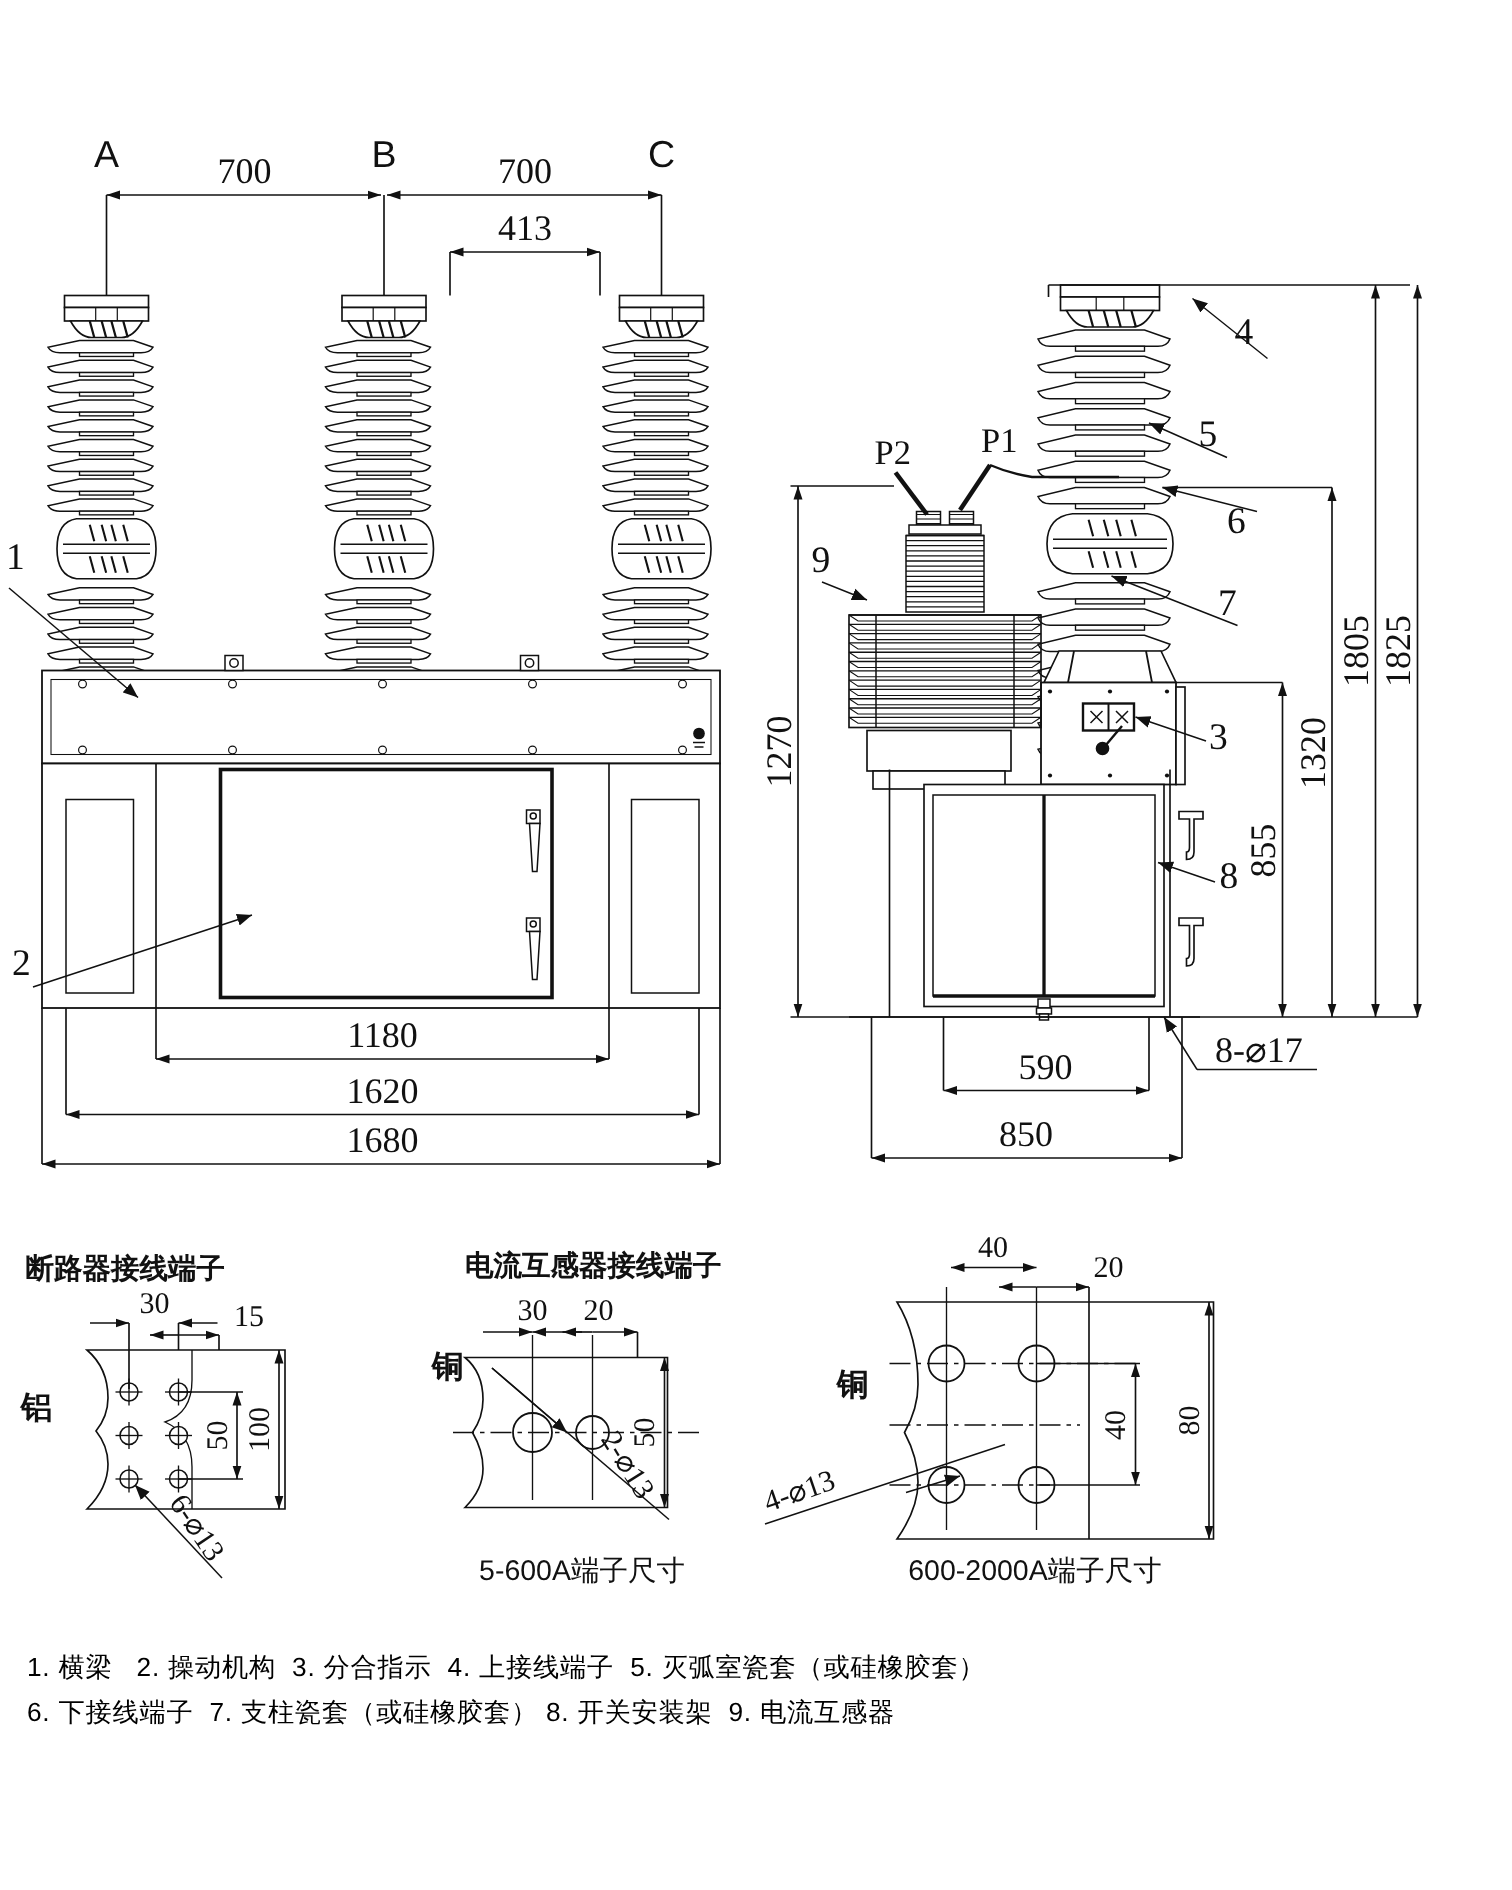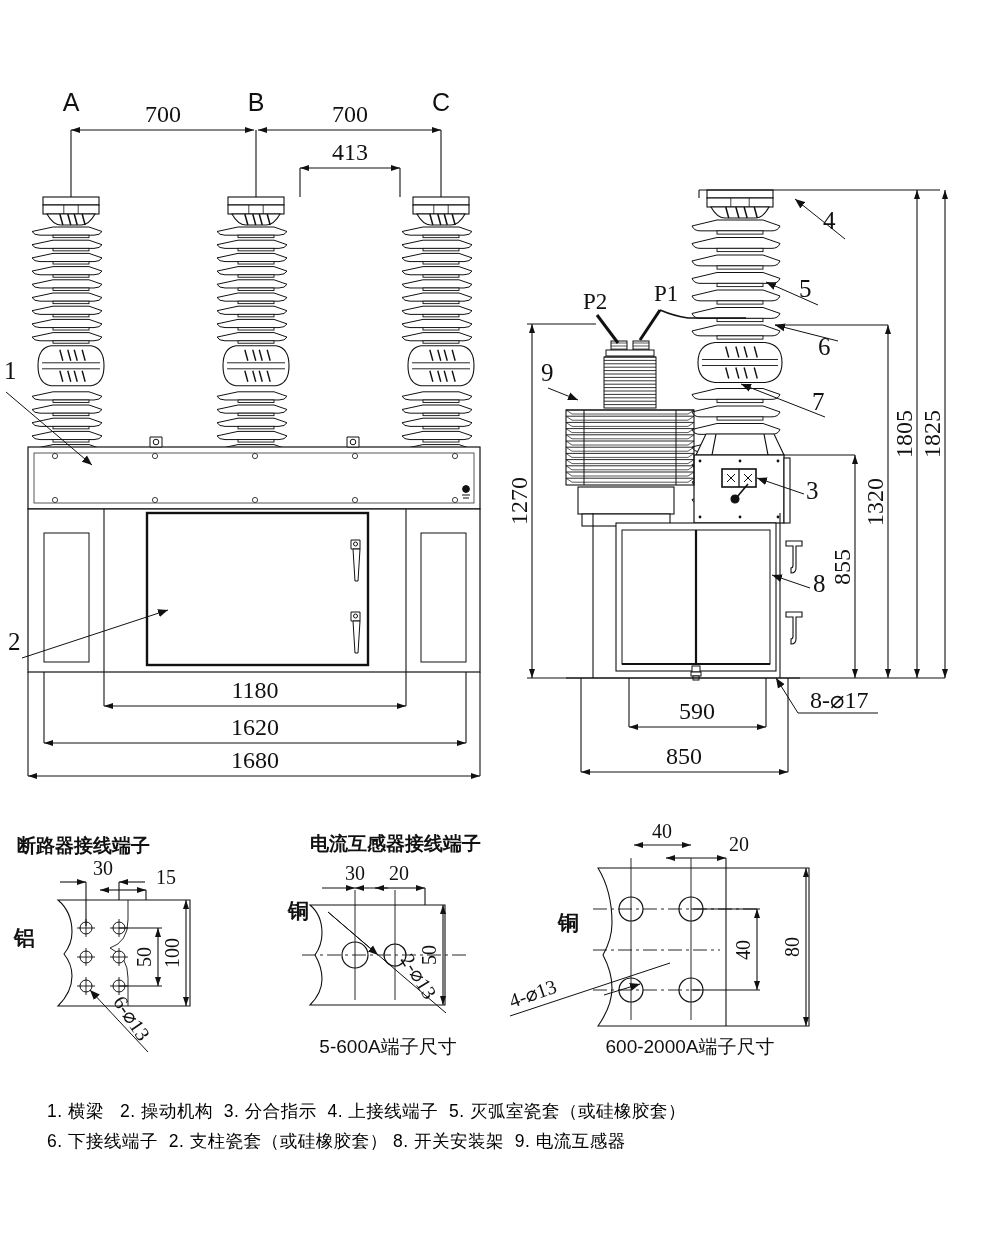--- a/index.html
+++ b/index.html
@@ -1,20 +1,20 @@
 <!DOCTYPE html>
 <html><head>
 <meta charset="utf-8">
 <style>
   html,body{margin:0;padding:0;background:#fff;}
   body{width:1008px;height:1260px;font-family:"Liberation Serif",serif;color:#000;}
   #stage{position:relative;width:1008px;height:1260px;overflow:hidden;}
   svg{display:block;}
   .legend{position:absolute;left:18px;top:1096px;width:972px;font-family:"Liberation Sans",sans-serif;font-size:17.5px;line-height:30px;letter-spacing:.5px;}
-  .legend div{white-space:pre;margin-left:29px;}
+  .legend div{white-space:pre;}
 </style>
 </head>
 <body>
 
 <div id="stage">
 
 <svg width="1008" height="1100" viewBox="0 0 1008 1100">
   <defs>
     <marker id="ar" markerWidth="10" markerHeight="8" refX="9" refY="4" orient="auto" markerUnits="userSpaceOnUse">
       <path d="M0,1 L9,4 L0,7 z" fill="#111"></path>
@@ -666,16 +666,16 @@
     <path d="M604,995 L640,984" marker-end="url(#lead)" stroke-width="1"></path>
     <text x="535" y="1000" font-family="Liberation Serif, serif" font-size="20" fill="#111" stroke="none" text-anchor="middle" transform="rotate(-19 535 1000)">4-⌀13</text>
     <text x="690" y="1053" font-family="Liberation Sans, sans-serif" font-size="19" fill="#111" stroke="none" text-anchor="middle">600-2000A端子尺寸</text>
   </g>
 
   </g>
 </svg>
 
 <div class="legend">
   <div>1. 横梁   2. 操动机构  3. 分合指示  4. 上接线端子  5. 灭弧室瓷套（或硅橡胶套）</div>
-  <div>6. 下接线端子  2. 支柱瓷套（或硅橡胶套） 8. 开关安装架  9. 电流互感器</div>
+  <div>6. 下接线端子  7. 支柱瓷套（或硅橡胶套） 8. 开关安装架  9. 电流互感器</div>
 </div>
 
 </div>
 
 </body></html>

